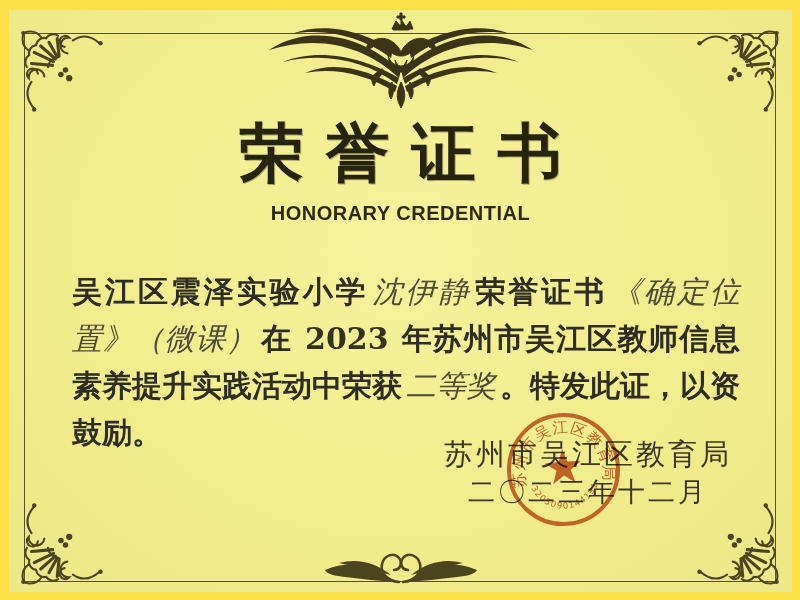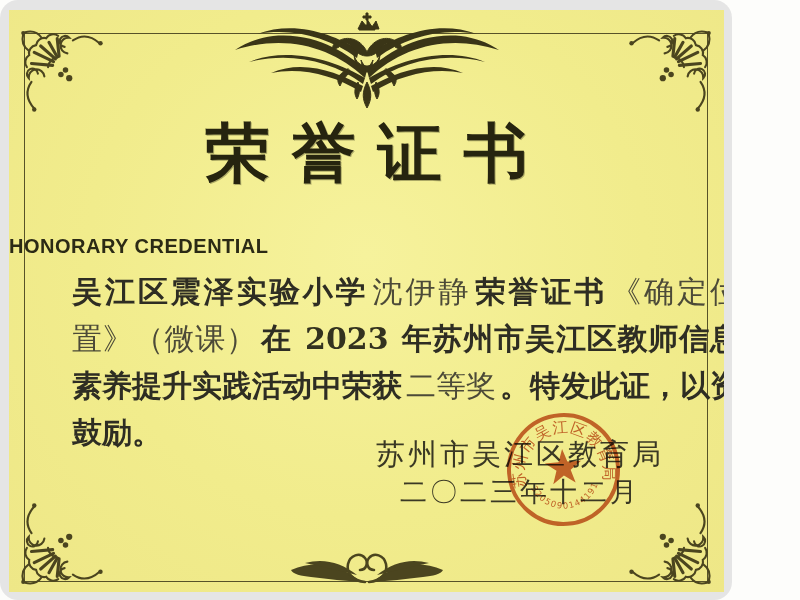--- a/index.html
+++ b/index.html
@@ -1,21 +1,21 @@
 <!DOCTYPE html>
 <html><head>
 <meta charset="utf-8">
 <style>
   html,body{margin:0;padding:0;}
   body{
     width:800px;height:600px;overflow:hidden;
     background:#fdfdfb;
     font-family:"Liberation Sans","DejaVu Sans",sans-serif;
   }
-  .photo-frame{position:relative;width:732px;height:600px;background:#e5e5e5;border-radius:18px;}
+  .photo-frame{position:relative;width:800px;height:600px;background:#fde047;}
   .certificate{
     position:absolute;left:9px;top:10px;right:8px;bottom:8px;
     background:radial-gradient(ellipse at 50% 42%, #f6f29c 0%, #f1ec8c 55%, #eee787 100%);
     overflow:hidden;
   }
   .border-frame{
     position:absolute;left:15px;top:23px;right:16px;bottom:10px;
     border:1.6px solid rgba(74,68,31,.92);
     pointer-events:none;
   }
@@ -34,34 +34,33 @@
     position:absolute;left:0;right:0;top:108px;
     text-align:center;
     font-family:"DejaVu Serif","Liberation Serif",serif;
     font-weight:bold;font-size:64px;line-height:1.1;
     letter-spacing:22px;text-indent:22px;
     color:#26240f;
     text-shadow:1px 1px 0 rgba(38,36,15,.35);
   }
   .subtitle{
     position:absolute;left:0;right:0;top:192px;
-    text-align:left;
+    text-align:center;
     font-weight:bold;font-size:20px;letter-spacing:.5px;
     color:#2b2a15;
     font-stretch:condensed;
-    margin-top:33px;
   }
   .body-text{
     position:absolute;left:63px;top:258px;width:668px;
     font-size:30px;line-height:47px;
     color:#30302a;
     text-align:justify;
   }
   .seg-hei{font-weight:bold;font-family:"DejaVu Sans","Liberation Sans",sans-serif;color:#2e2d23;margin-top:36px;}
-  .seg-kai{font-weight:normal;font-family:"DejaVu Serif","Liberation Serif",serif;color:#4c4a38;padding:0 4px;}
+  .seg-kai{font-weight:normal;font-family:"DejaVu Serif","Liberation Serif",serif;color:#4c4a38;padding:0 4px;font-style:italic;}
   .seg-num{font-weight:bold;font-family:"DejaVu Serif","Liberation Serif",serif;color:#33321f;padding:0 2px;}
   .issuer-block{
     position:absolute;right:54px;top:425px;width:300px;text-align:center;
     font-family:"DejaVu Serif","Liberation Serif",serif;
     color:#3a3824;
   }
   .issuer{font-size:29px;letter-spacing:3px;line-height:38px;}
   .issue-date{font-size:27px;letter-spacing:3px;line-height:38px;}
   .seal{
     position:absolute;left:496px;top:401px;width:117px;height:117px;

